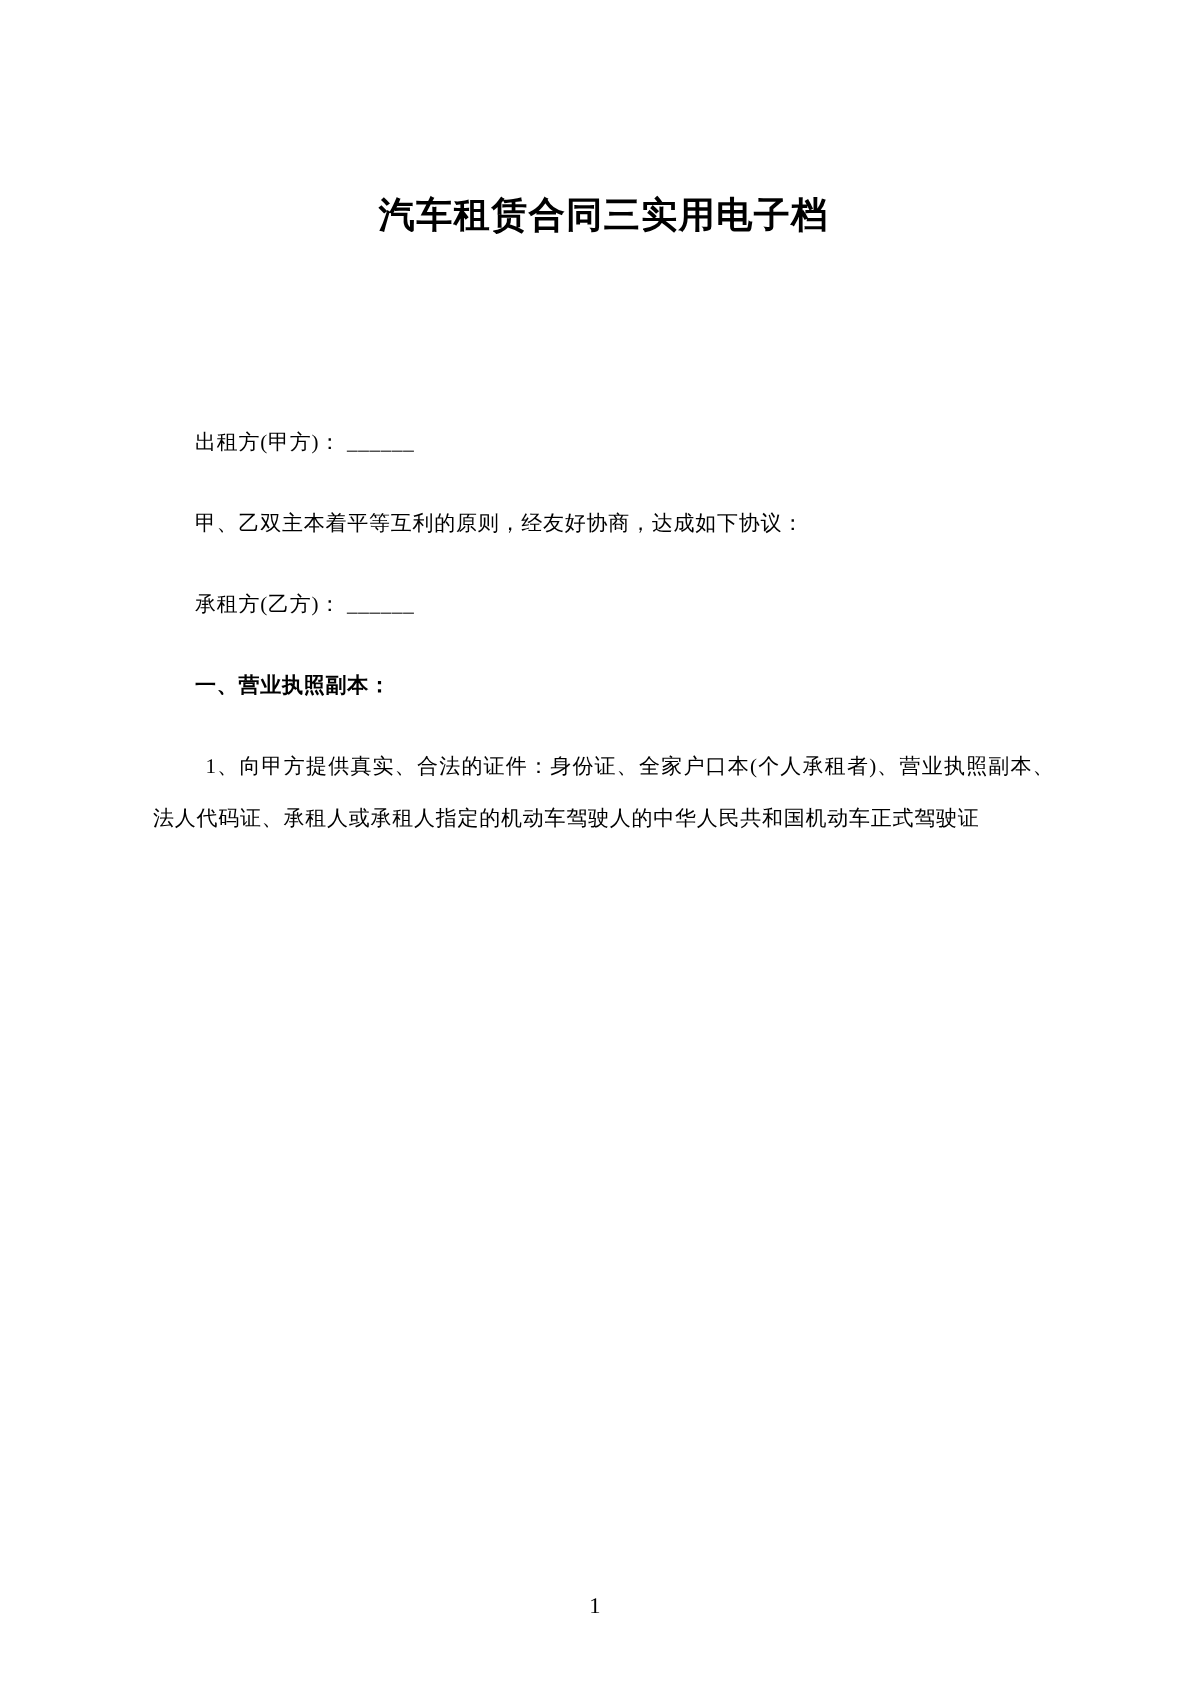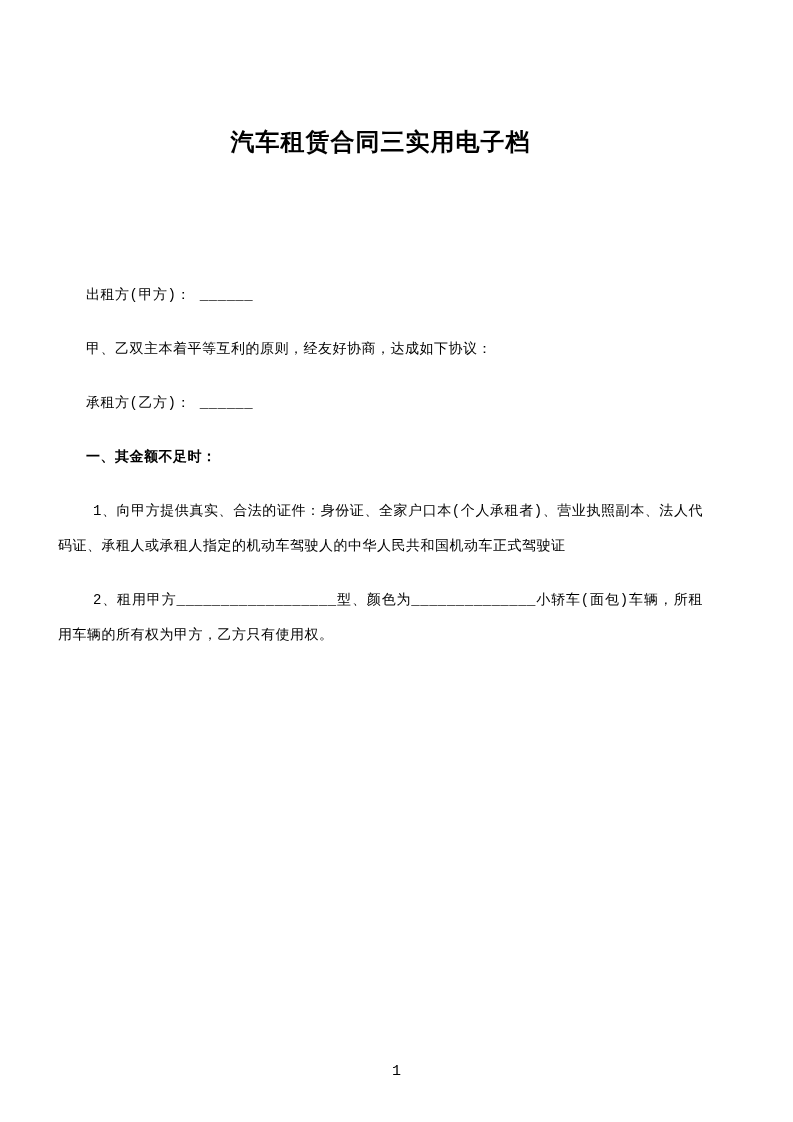--- a/index.html
+++ b/index.html
@@ -7,24 +7,24 @@
     padding: 0;
     background: #ffffff;
   }
   .page {
     position: relative;
     width: 793px;
     height: 1122px;
     margin: 0 auto;
     background: #ffffff;
     color: #000000;
-    font-family: Liberation Mono, monospace;
+    font-family: Liberation Serif, serif;
     overflow: hidden;
     box-sizing: border-box;
-    padding: 128px 90px 0 58px;
+    padding: 128px 90px 0 102px;
   }
   .doc-title {
     margin: 0 0 118px 0;
     text-align: center;
     font-size: 24px;
     font-weight: bold;
     line-height: 32px;
     letter-spacing: 1px;
   }
   .para {
@@ -57,25 +57,24 @@
 <div class="page">
 
   <h1 class="doc-title">汽车租赁合同三实用电子档</h1>
 
   <p class="para">出租方(甲方)： ______</p>
 
   <p class="para">甲、乙双主本着平等互利的原则，经友好协商，达成如下协议：</p>
 
   <p class="para">承租方(乙方)： ______</p>
 
-  <p class="para section-heading">一、其金额不足时：</p>
+  <p class="para section-heading">一、营业执照副本：</p>
 
   <p class="para sub">1、向甲方提供真实、合法的证件：身份证、全家户口本(个人承租者)、营业执照副本、法人代码证、承租人或承租人指定的机动车驾驶人的中华人民共和国机动车正式驾驶证</p>
 
-  <p class="para sub">2、租用甲方__________________型、颜色为______________小轿车(面包)车辆，所租用车辆的所有权为甲方，乙方只有使用权。</p>
 
 
 
 
 
 
   <div class="page-number">1</div>
 
 </div>
 

